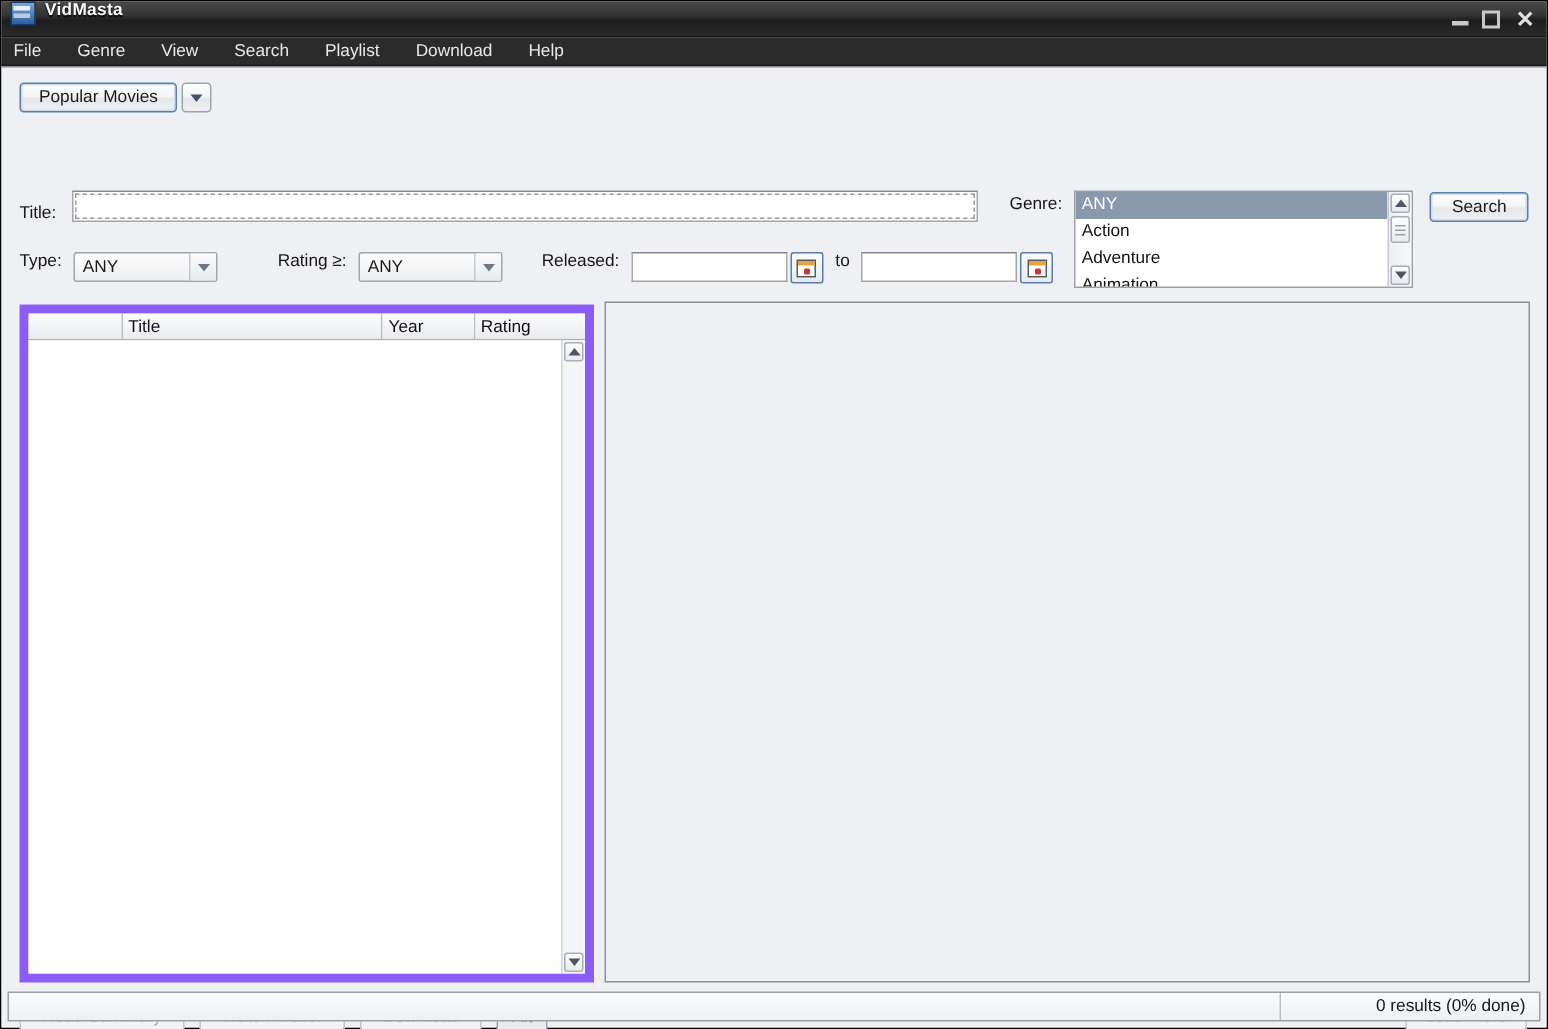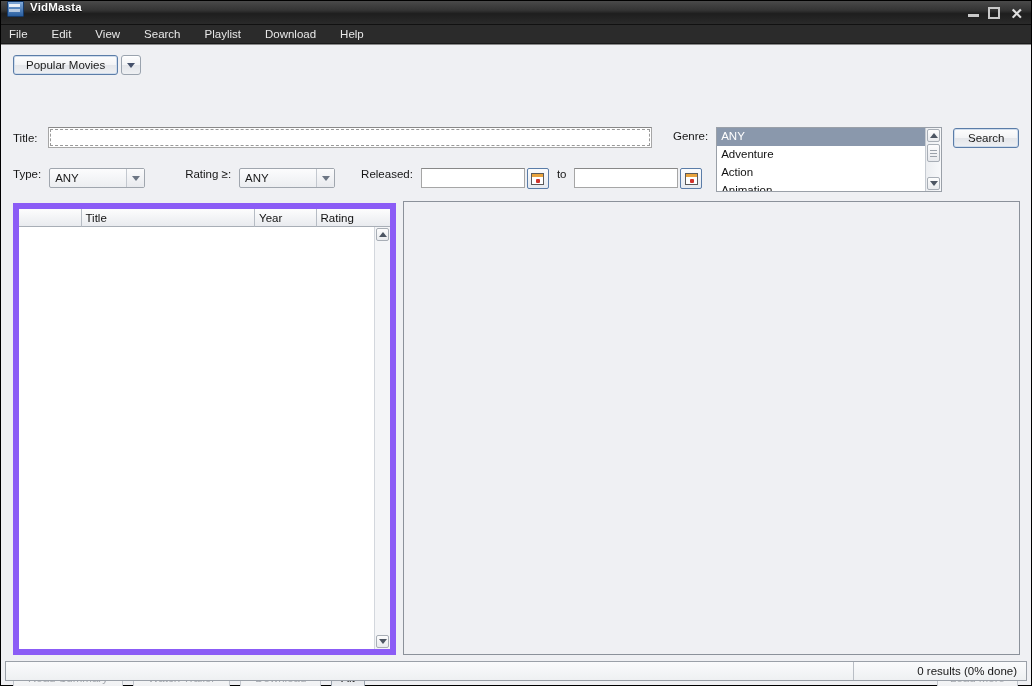--- a/index.html
+++ b/index.html
@@ -141,21 +141,21 @@
   }
 
   
   .lbl {
     font-size: 11.5px;
     color: #161616;
     white-space: nowrap;
   }
   .row-title {
     position: absolute; left: 12px; top: 82px;
-    display: flex; align-items: center;
+    display: flex; align-items: flex-end;
   }
   .txtinput {
     font-family: "Liberation Sans", sans-serif;
     font-size: 11.5px;
     background: #fff;
     border: 1px solid #a6a6a6;
     border-top-color: #888;
     padding: 3px 4px;
     box-sizing: border-box;
     color: #111;
@@ -371,21 +371,21 @@
     <div class="app-title">VidMasta</div>
     <div class="winbtns">
       <span class="winbtn min"></span>
       <span class="winbtn max"></span>
       <span class="winbtn close">✕</span>
     </div>
   </div>
 
   <div class="menubar">
     <span class="menu-item">File</span>
-    <span class="menu-item">Edit</span>
+    <span class="menu-item">Genre</span>
     <span class="menu-item">View</span>
     <span class="menu-item">Search</span>
     <span class="menu-item">Playlist</span>
     <span class="menu-item">Download</span>
     <span class="menu-item">Help</span>
   </div>
 
   <div class="content">
 
     <div class="toolbar">
@@ -428,22 +428,22 @@
       <span class="cal-btn">
         <span class="cal-ico"></span>
       </span>
     </div>
 
     <div class="genre-wrap">
       <span class="lbl" style="margin-top:3px">Genre:</span>
       <div class="genre-box">
         <div class="genre-list">
           <div class="genre-opt selected">ANY</div>
+          <div class="genre-opt">Action</div>
           <div class="genre-opt">Adventure</div>
-          <div class="genre-opt">Action</div>
           <div class="genre-opt">Animation</div>
         </div>
         <div class="vscroll">
           <span class="sb-arrow">
               <i class="tri-up"></i>
             </span>
           <span class="sb-thumb">
               <i></i>
               <i></i>
               <i></i>

